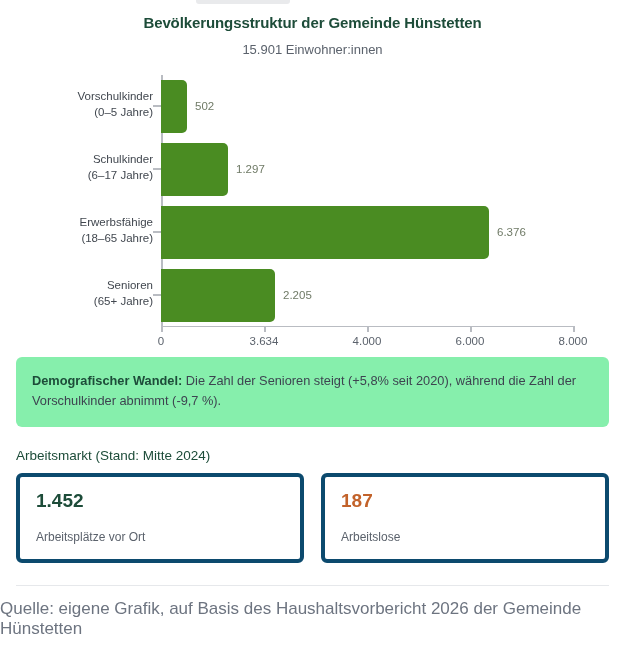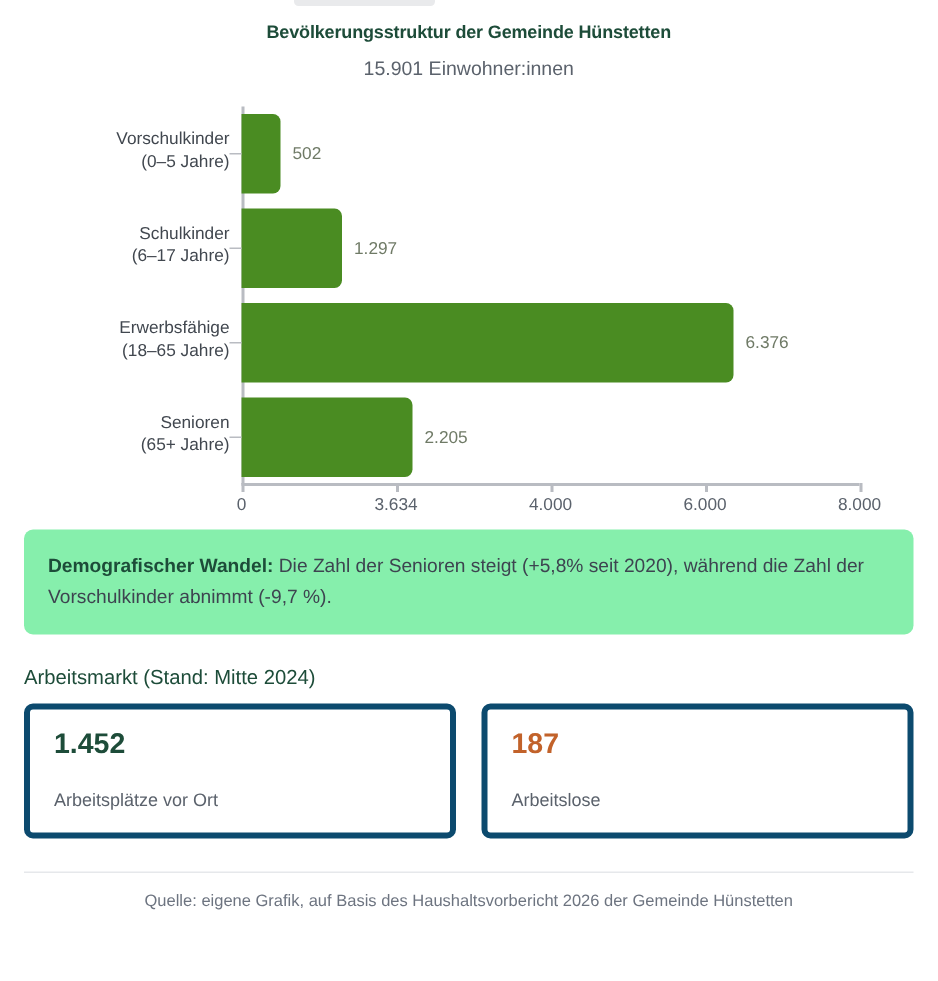--- a/index.html
+++ b/index.html
@@ -32,21 +32,21 @@
     background: #e9eaec;
     border-radius: 0 0 3px 3px;
   }
 
   
   .header {
     padding-top: 14px;
     text-align: center;
   }
   .chart-title {
-    font-size: 12px;
+    font-size: 15px;
     font-weight: bold;
     color: #1d4c39;
     letter-spacing: -0.1px;
     line-height: 1.25;
     margin: 0;
   }
   .chart-subtitle {
     margin-top: 9px;
     font-size: 13.5px;
     color: #4d5560;
@@ -188,22 +188,22 @@
   }
 
   
   .footer-sep {
     margin: 22px 16px 0 16px;
     height: 1px;
     background: #e6e8eb;
   }
   .footer-source {
     margin-top: 13px;
-    text-align: center;
-    font-size: 11px;
+    text-align: left;
+    font-size: 17px;
     color: #6d7480;
   }
 </style>
 </head>
 <body>
 
 <div class="page">
 
   <div class="top-stub"></div>
 

